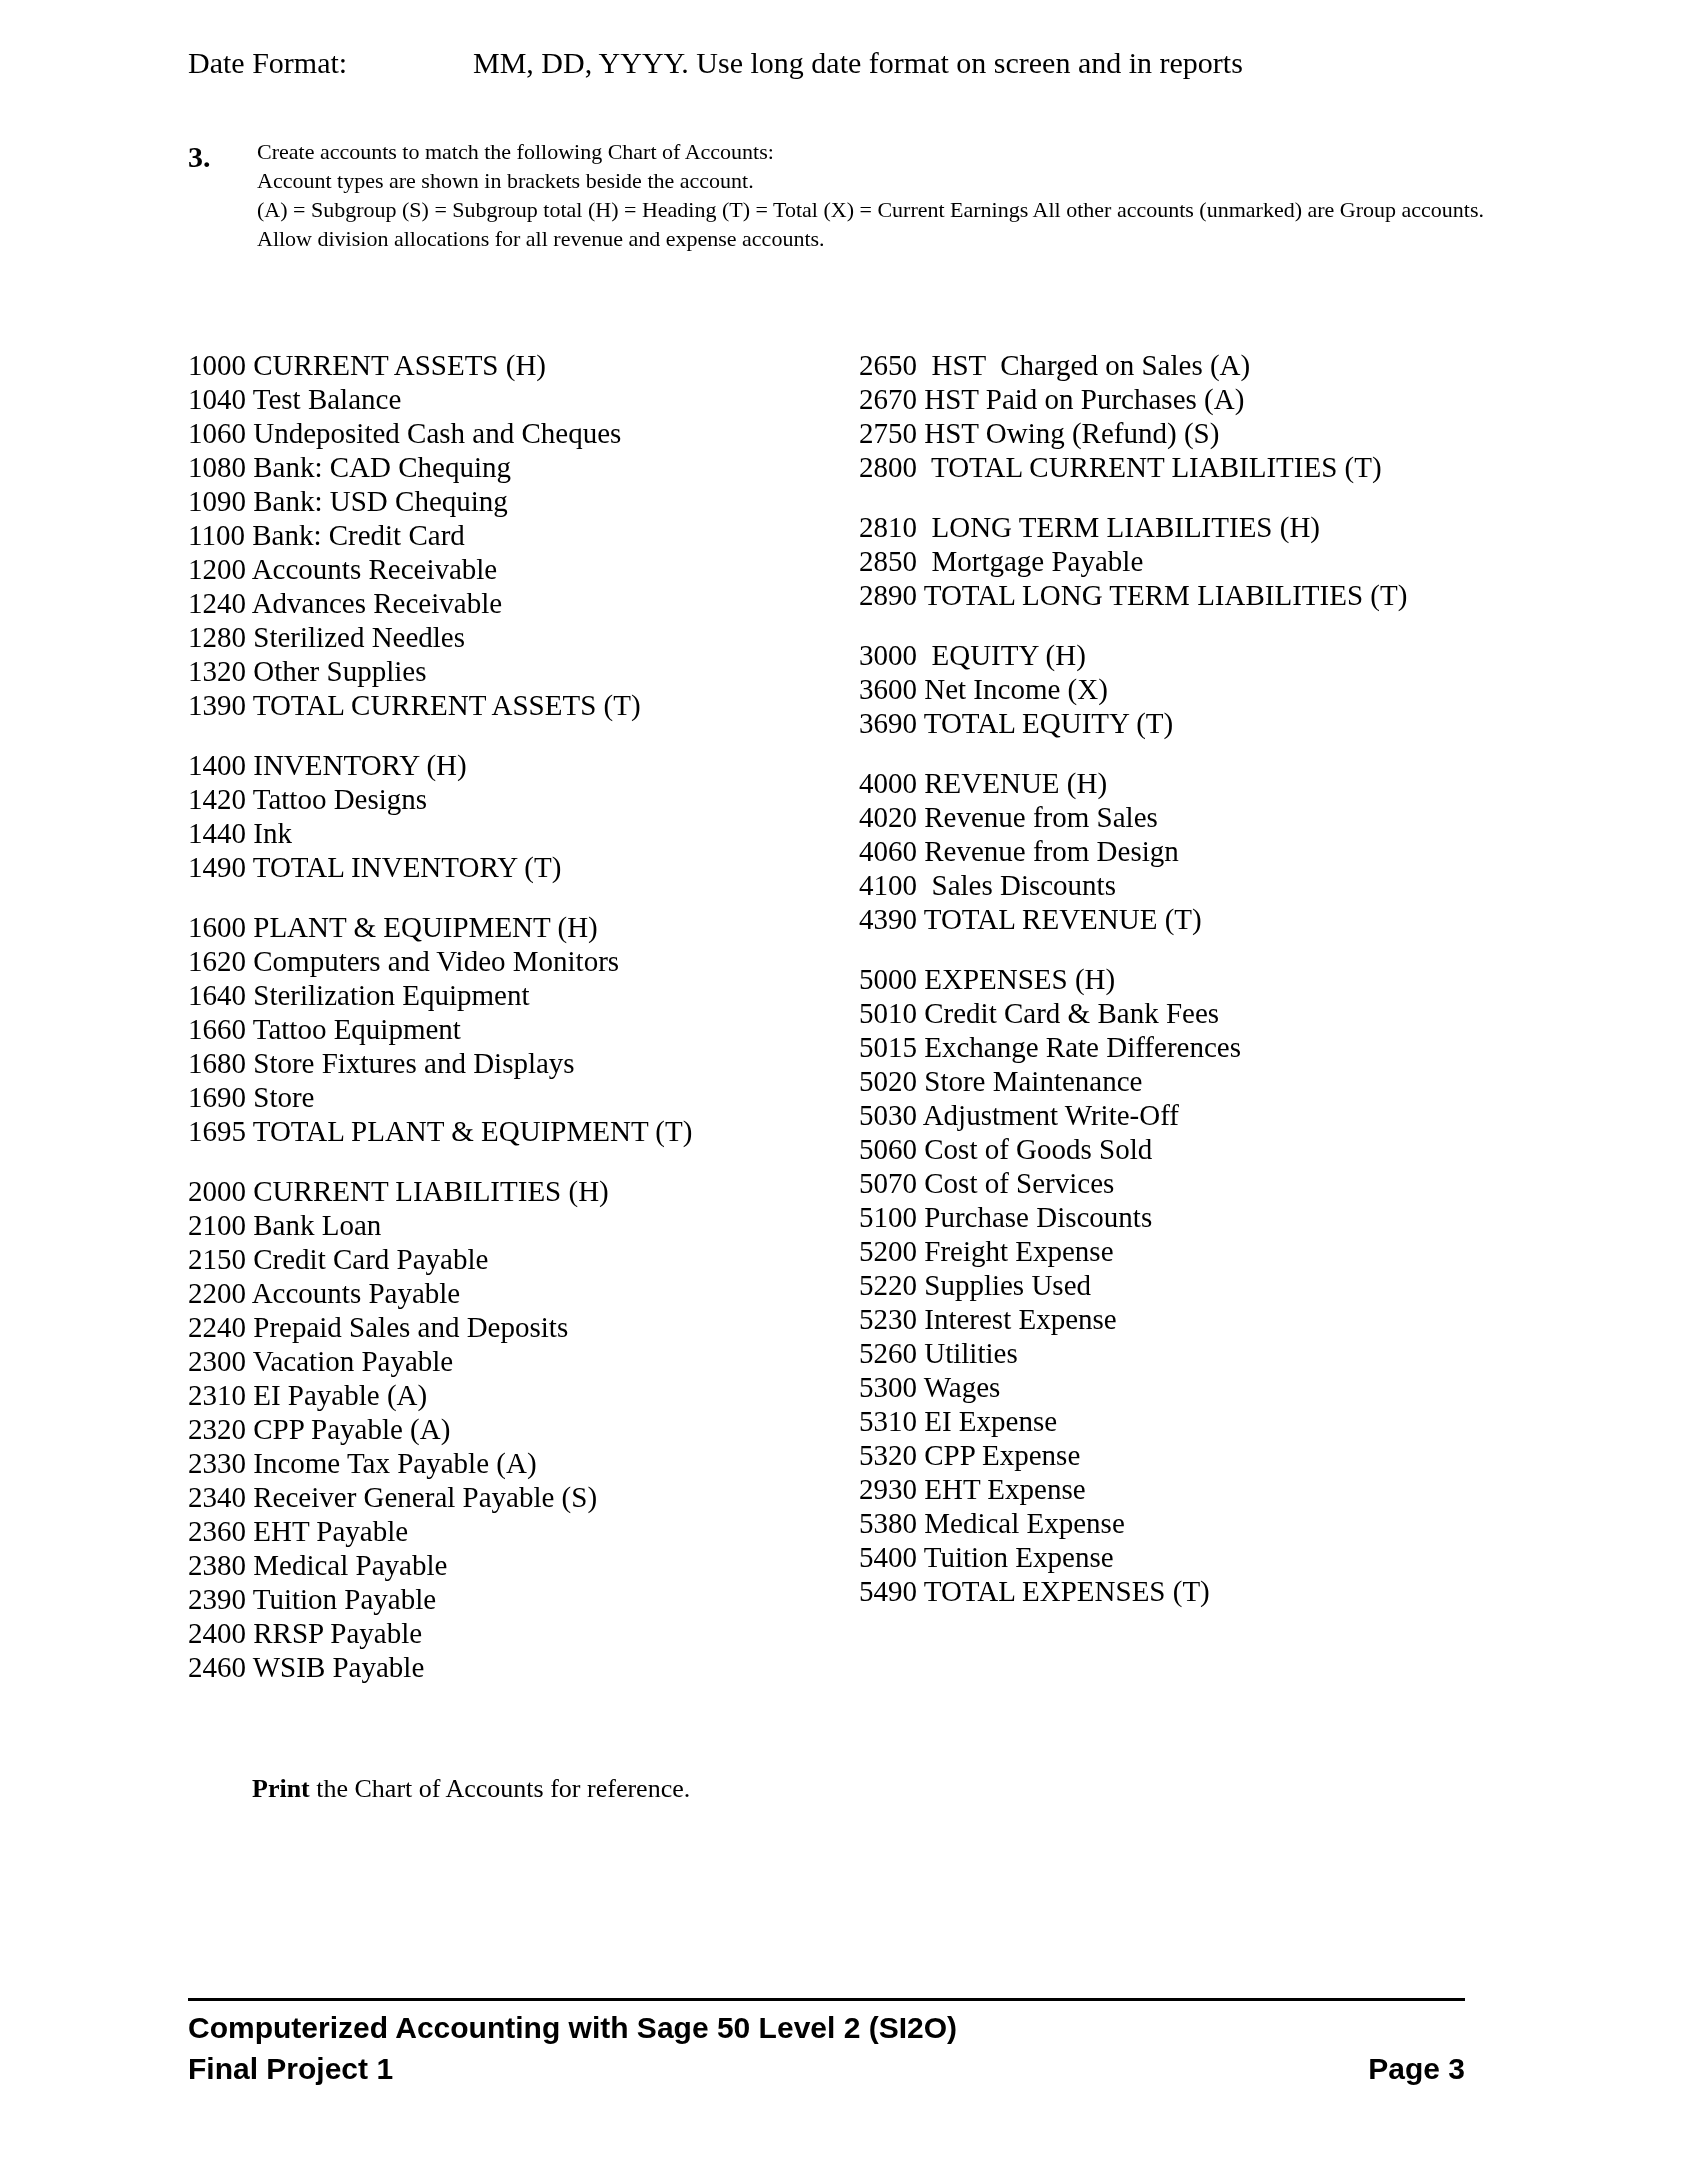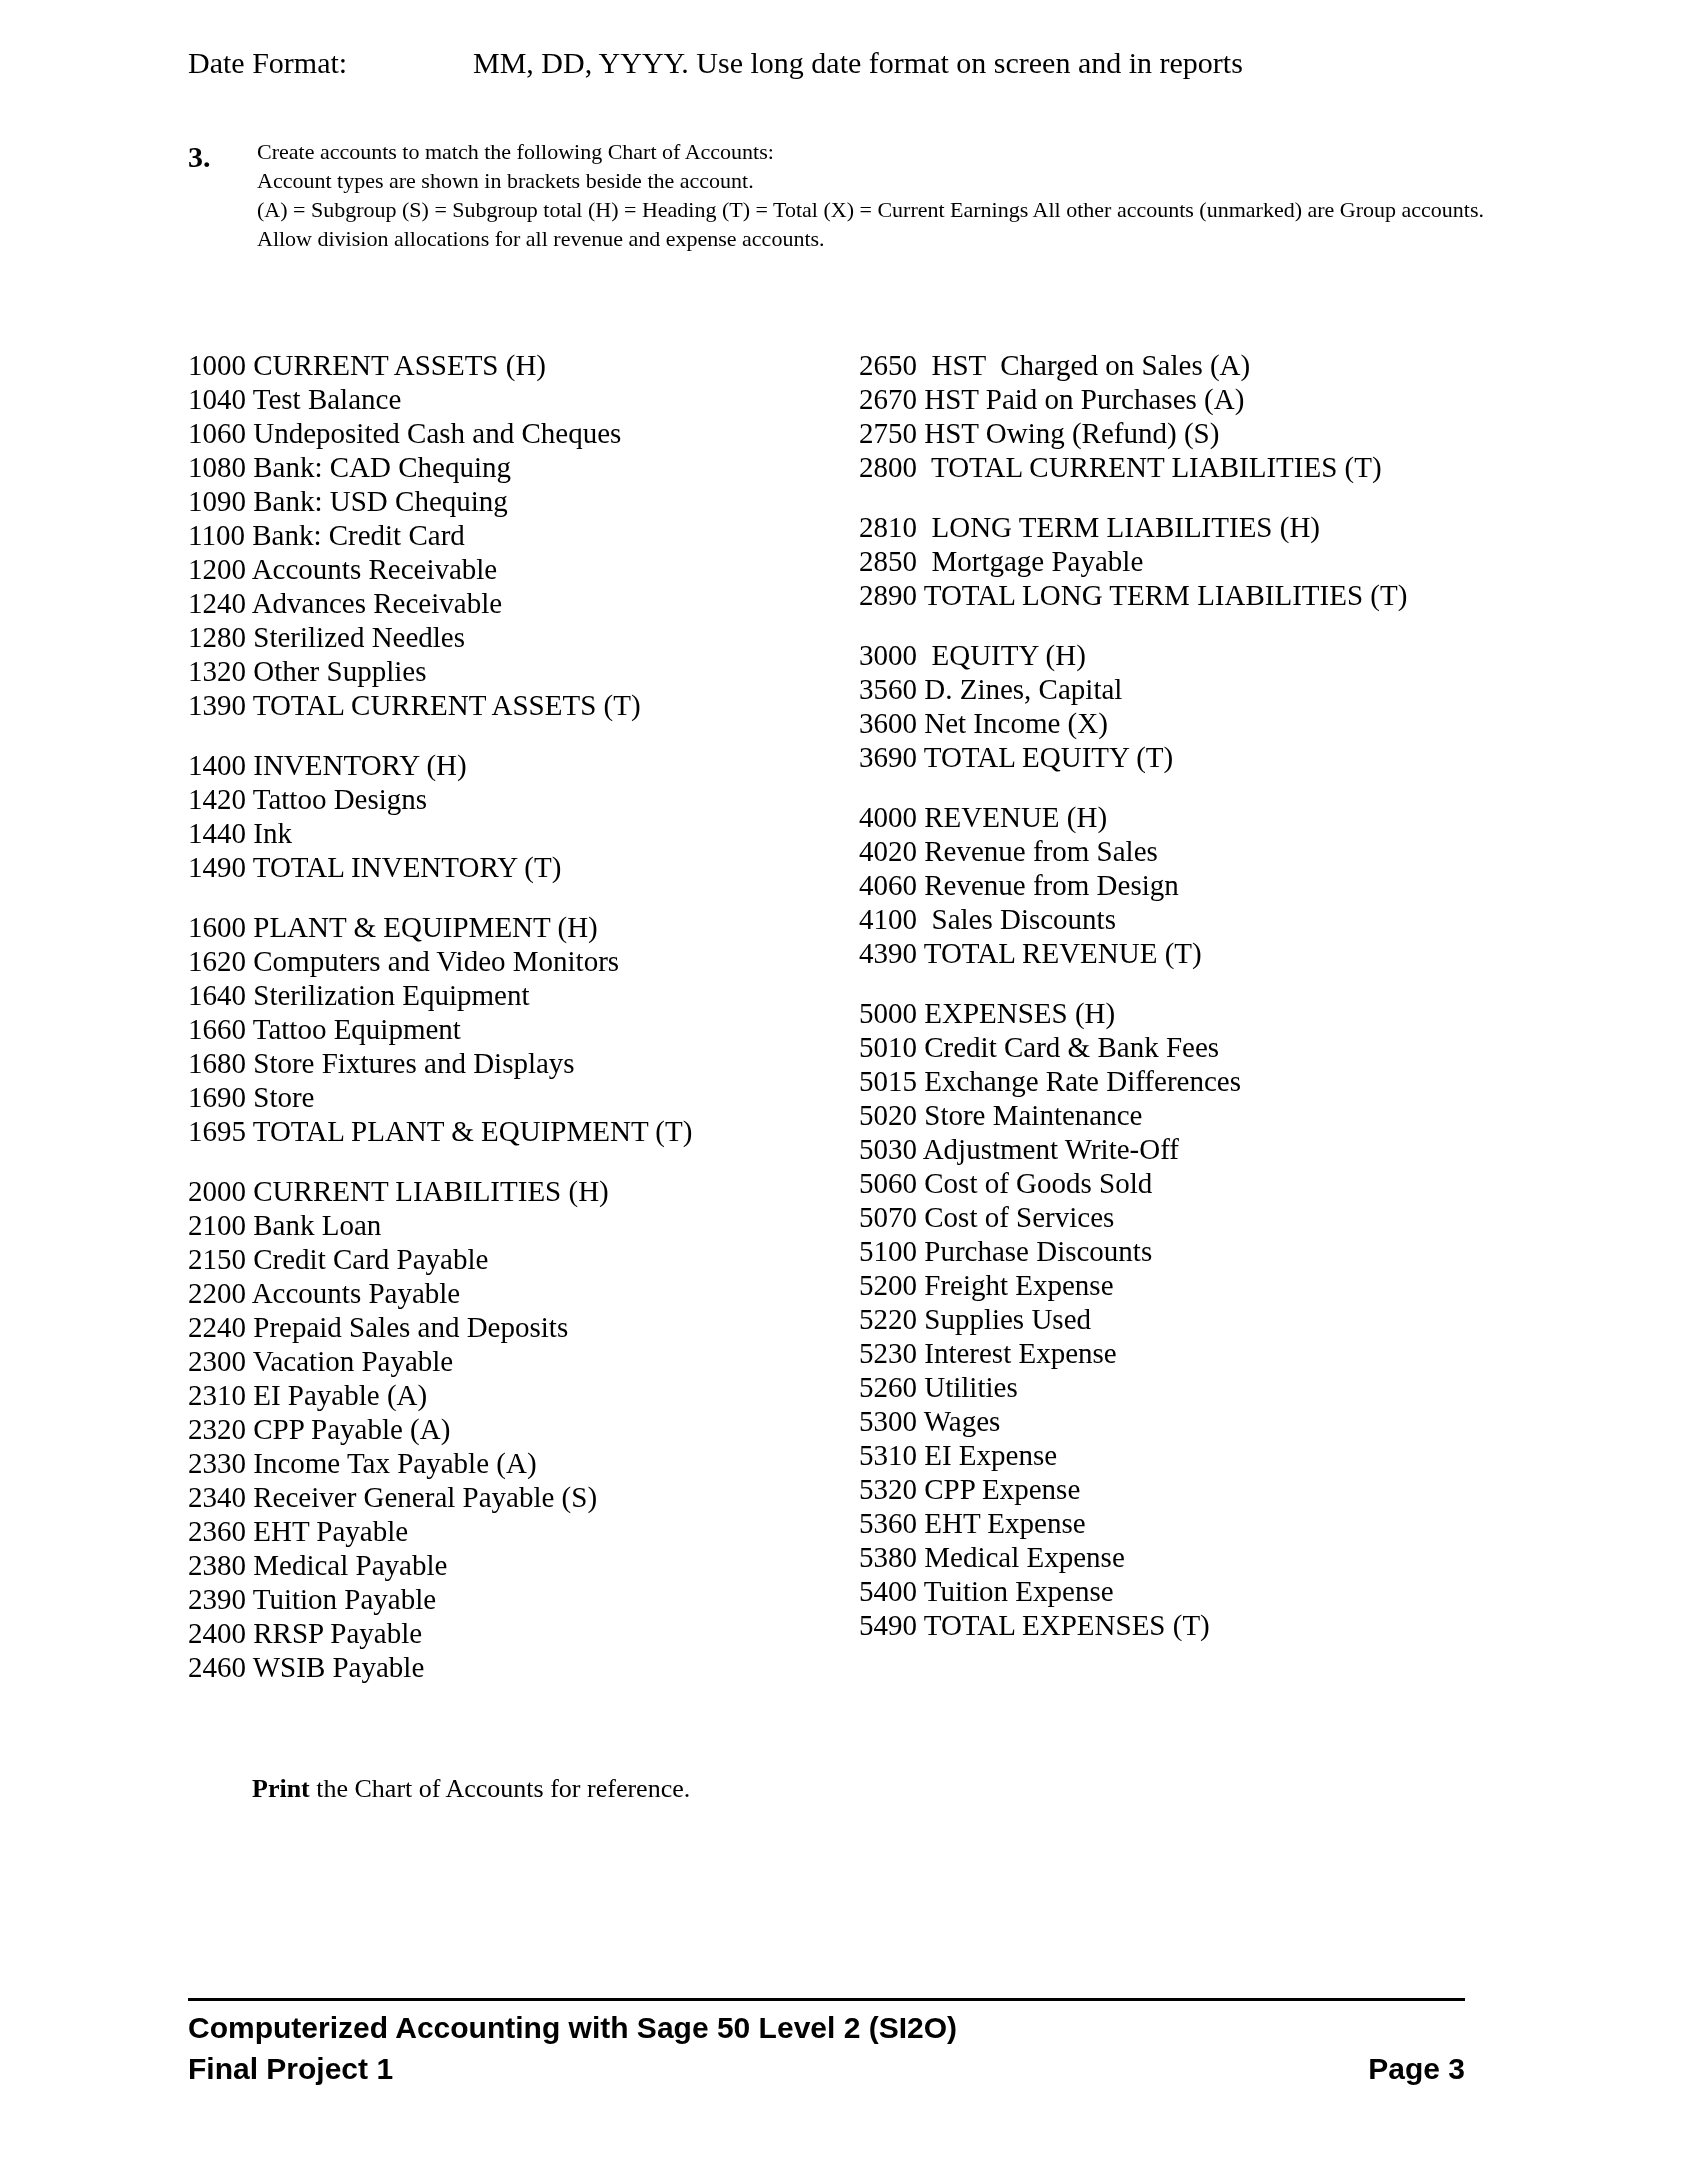--- a/index.html
+++ b/index.html
@@ -215,21 +215,20 @@
       </div>
 
       <div class="acct-group">
         <div class="acct-line">2810  LONG TERM LIABILITIES (H)</div>
         <div class="acct-line">2850  Mortgage Payable</div>
         <div class="acct-line">2890 TOTAL LONG TERM LIABILITIES (T)</div>
       </div>
 
       <div class="acct-group">
         <div class="acct-line">3000  EQUITY (H)</div>
-        <div class="acct-line">3560 D. Zines, Capital</div>
         <div class="acct-line">3600 Net Income (X)</div>
         <div class="acct-line">3690 TOTAL EQUITY (T)</div>
       </div>
 
       <div class="acct-group">
         <div class="acct-line">4000 REVENUE (H)</div>
         <div class="acct-line">4020 Revenue from Sales</div>
         <div class="acct-line">4060 Revenue from Design</div>
         <div class="acct-line">4100  Sales Discounts</div>
         <div class="acct-line">4390 TOTAL REVENUE (T)</div>
@@ -244,21 +243,21 @@
         <div class="acct-line">5060 Cost of Goods Sold</div>
         <div class="acct-line">5070 Cost of Services</div>
         <div class="acct-line">5100 Purchase Discounts</div>
         <div class="acct-line">5200 Freight Expense</div>
         <div class="acct-line">5220 Supplies Used</div>
         <div class="acct-line">5230 Interest Expense</div>
         <div class="acct-line">5260 Utilities</div>
         <div class="acct-line">5300 Wages</div>
         <div class="acct-line">5310 EI Expense</div>
         <div class="acct-line">5320 CPP Expense</div>
-        <div class="acct-line">5360 EHT Expense</div>
+        <div class="acct-line">2930 EHT Expense</div>
         <div class="acct-line">5380 Medical Expense</div>
         <div class="acct-line">5400 Tuition Expense</div>
         <div class="acct-line">5490 TOTAL EXPENSES (T)</div>
       </div>
 
     </div>
   </div>
 
   <div class="print-line">
     <b>Print</b><span> the Chart of Accounts for reference.</span>

